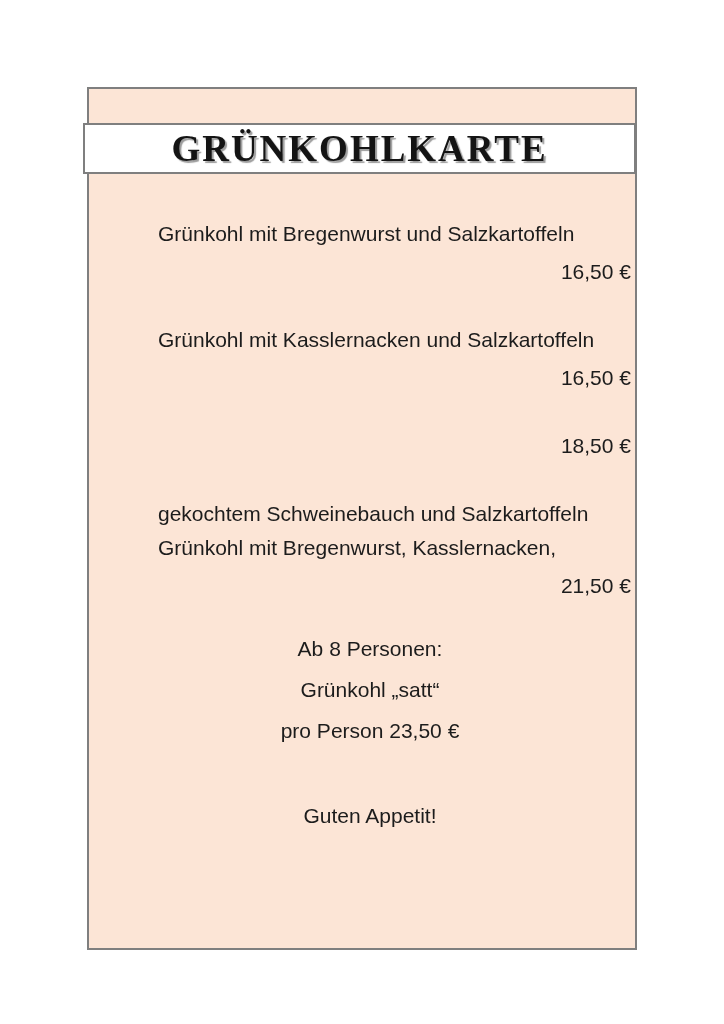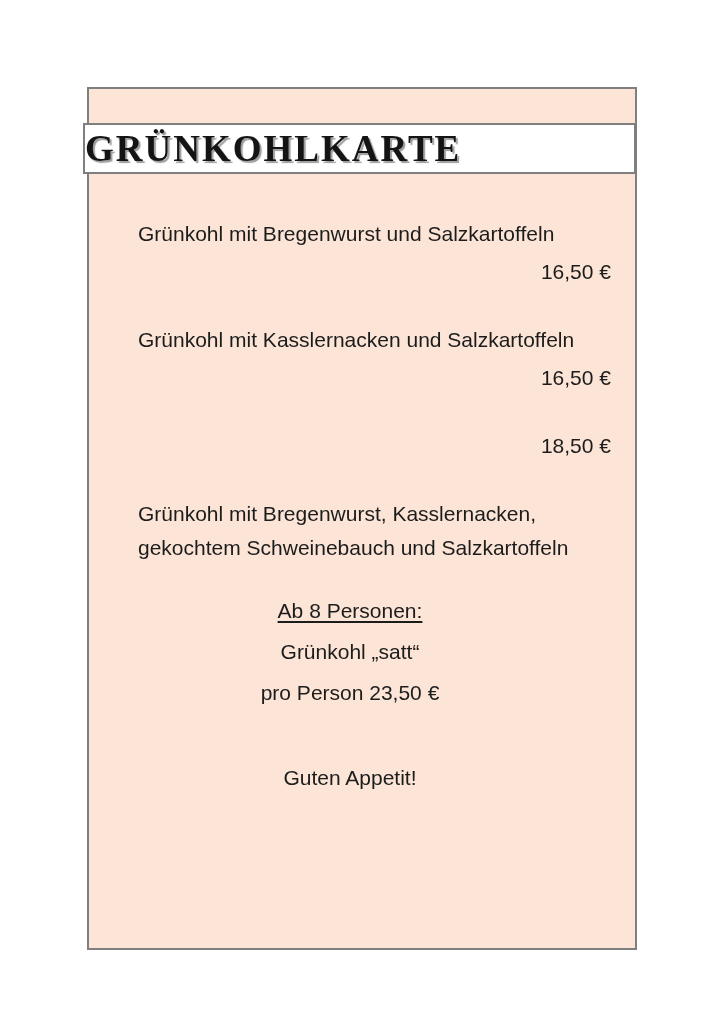--- a/index.html
+++ b/index.html
@@ -25,39 +25,40 @@
     position: absolute;
     left: -6px;
     right: -1px;
     top: 34px;
     height: 51px;
     background: #ffffff;
     border: 2px solid #7f7f7f;
     box-sizing: border-box;
     display: flex;
     align-items: center;
-    justify-content: flex-start;
+    justify-content: center;
   }
   .menu-title {
     font-family: "Liberation Serif", "DejaVu Serif", serif;
     font-weight: 700;
     font-size: 37px;
     letter-spacing: 2px;
     color: #141414;
     text-shadow: 2px 2px 1px rgba(90,90,90,0.6);
     white-space: nowrap;
     line-height: 1;
   }
   .content {
     position: absolute;
     left: 0;
     top: 128px;
     width: 522px;
     color: #1c1c1c;
     font-size: 21px;
+    padding-left: 20px;
   }
   .menu-item { margin-bottom: 34px; }
   .menu-item.last { margin-bottom: 29px; }
   .item-name {
     padding-left: 49px;
     text-align: left;
   }
   .item-name .name-line {
     line-height: 34px;
     white-space: nowrap;
@@ -66,21 +67,20 @@
     margin-top: 4px;
     text-align: right;
     line-height: 34px;
   }
   .offer-line {
     text-align: center;
     line-height: 34px;
     margin-bottom: 7px;
   }
   .offer-heading {
-    text-decoration: underline;
     text-underline-offset: 3px;
   }
   .footer-line {
     margin-top: 51px;
     text-align: center;
     line-height: 34px;
   }
 </style>
 </head>
 <body>
@@ -109,23 +109,24 @@
       </div>
 
       <div class="menu-item">
         <div class="item-name">
         </div>
         <div class="item-price">18,50 €</div>
       </div>
 
       <div class="menu-item last">
         <div class="item-name">
+          <div class="name-line">gekochtem Schweinebauch und Salzkartoffeln</div>
           <div class="name-line">Grünkohl mit Bregenwurst, Kasslernacken,</div>
-          <div class="name-line">gekochtem Schweinebauch und Salzkartoffeln</div>
         </div>
+        <div class="item-price">21,50 €</div>
       </div>
 
       <div class="group-offer">
         <div class="offer-line offer-heading">Ab 8 Personen:</div>
         <div class="offer-line">Grünkohl „satt“</div>
         <div class="offer-line">pro Person 23,50 €</div>
       </div>
 
       <div class="footer-line">Guten Appetit!</div>
 

